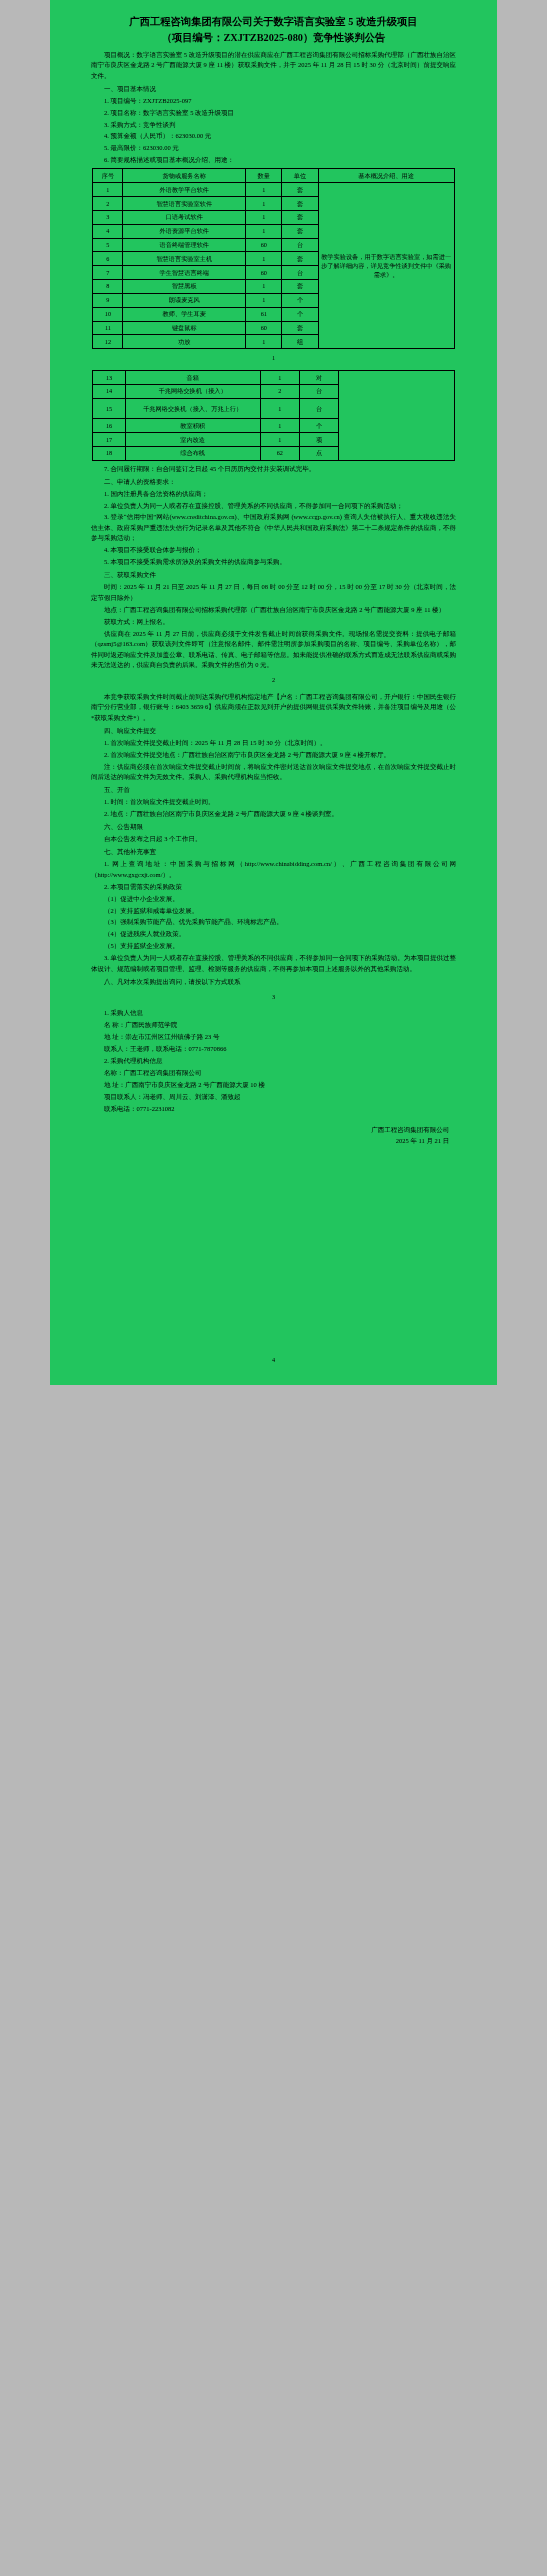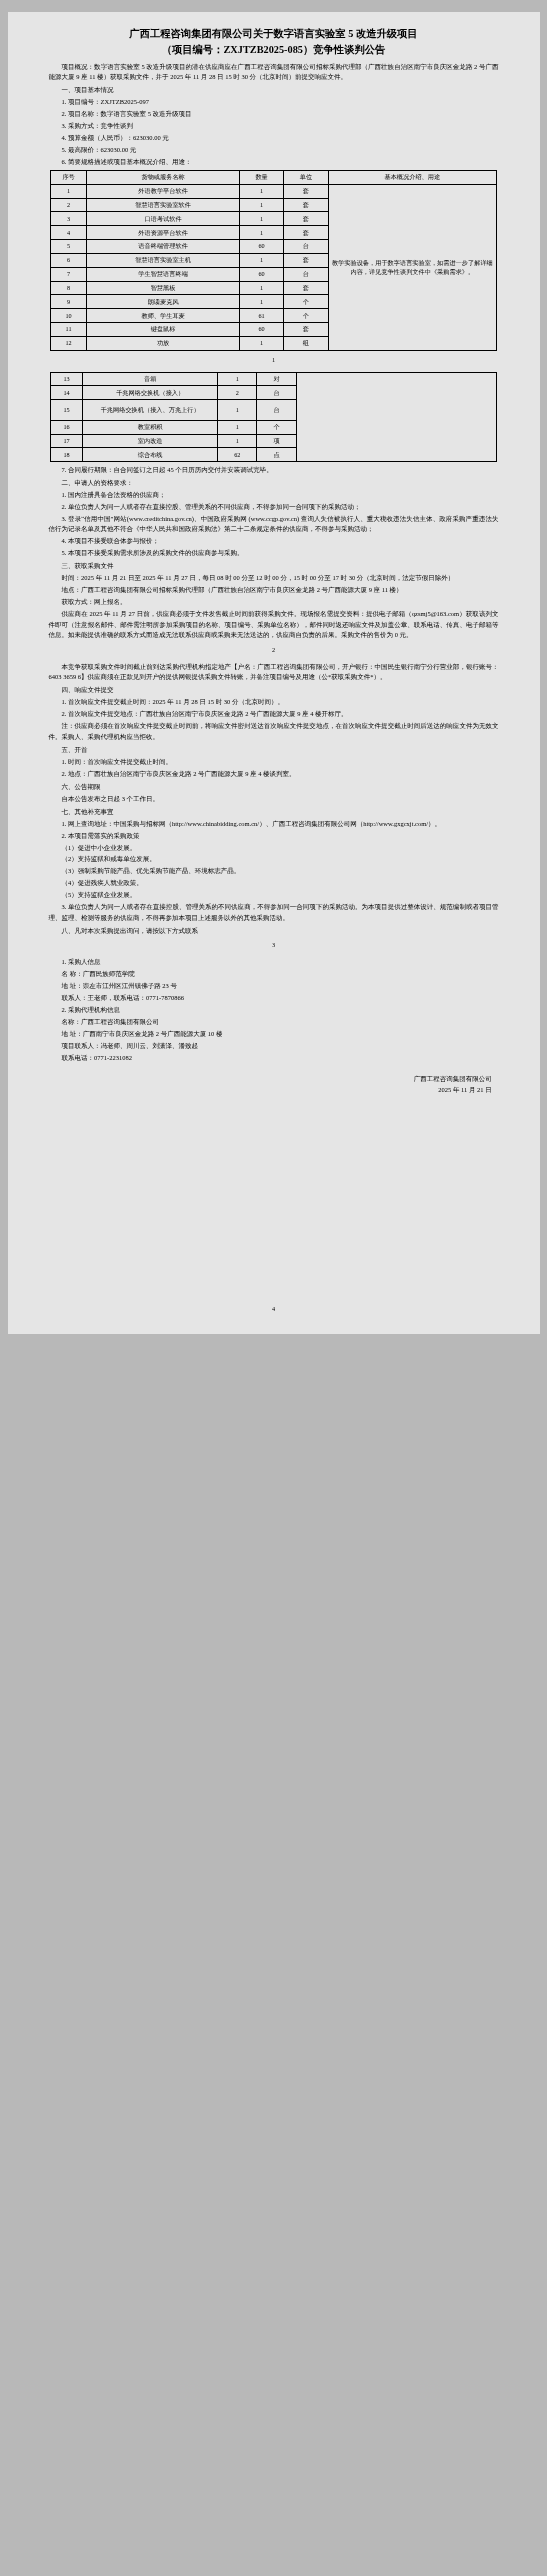--- a/index.html
+++ b/index.html
@@ -1,17 +1,17 @@
 <!DOCTYPE html>
 <html style="font-size:11px"><head>
 <meta charset="utf-8">
 <style>
   html,body{margin:0;padding:0;background:#b8b8b8;}
   body{font-family:"Liberation Serif", serif;}
-  .page{width:532px;margin:12px auto;background:#e5e5e5;position:relative;padding:0;}
+  .page{width:447px;margin:0 auto;background:#22c55e;position:relative;padding:0;}
   .inner{padding:6.8px 41px 13.7px 41px;}
   .doc-title{text-align:center;font-weight:bold;font-size:10.3px;line-height:1.55;margin:6.8px 0 4.1px 0;}
   .doc-title .line2{display:block;}
   .sec{font-size:6.5px;line-height:1.62;text-align:justify;}
   .p{margin:0 0 1.4px 0;text-indent:2em;}
   .heading{margin:2.7px 0 1.4px 0;text-indent:2em;}
   table.t{border-collapse:collapse;width:100%;margin:2.7px 0 2.7px 0;font-size:6.2px;}
   table.t td,table.t th{border:0.7px solid #000;padding:1.4px 2.1px;text-align:center;vertical-align:middle;}
   table.t th{font-weight:normal;}
   .tall{height:12.3px;}
@@ -21,21 +21,21 @@
   .tblwrap{padding:0 1.4px;}
 </style>
 </head>
 <body>
 
 <div class="page">
   <div class="inner">
 
     <div class="doc-title">
       <span>广西工程咨询集团有限公司关于数字语言实验室 5 改造升级项目</span>
-      <span class="line2">（项目编号：ZXJTZB2025-085）竞争性谈判公告</span>
+      <span class="line2">（项目编号：ZXJTZB2025-080）竞争性谈判公告</span>
     </div>
 
     <div class="sec">
 
       <p class="p">项目概况：数字语言实验室 5 改造升级项目的潜在供应商应在广西工程咨询集团有限公司招标采购代理部（广西壮族自治区南宁市良庆区金龙路 2 号广西能源大厦 9 座 11 楼）获取采购文件，并于 2025 年 11 月 28 日 15 时 30 分（北京时间）前提交响应文件。</p>
 
       <p class="heading">一、项目基本情况</p>
       <p class="p">1. 项目编号：ZXJTZB2025-097</p>
       <p class="p">2. 项目名称：数字语言实验室 5 改造升级项目</p>
       <p class="p">3. 采购方式：竞争性谈判</p>

